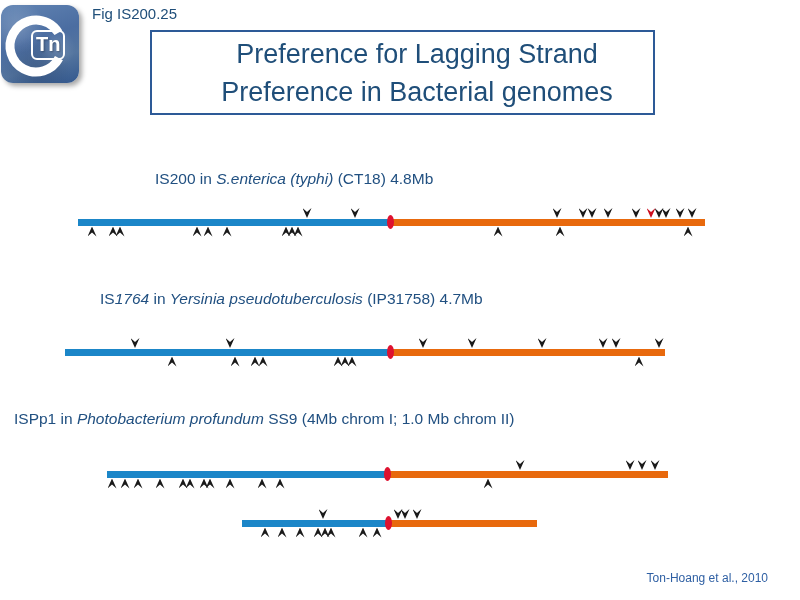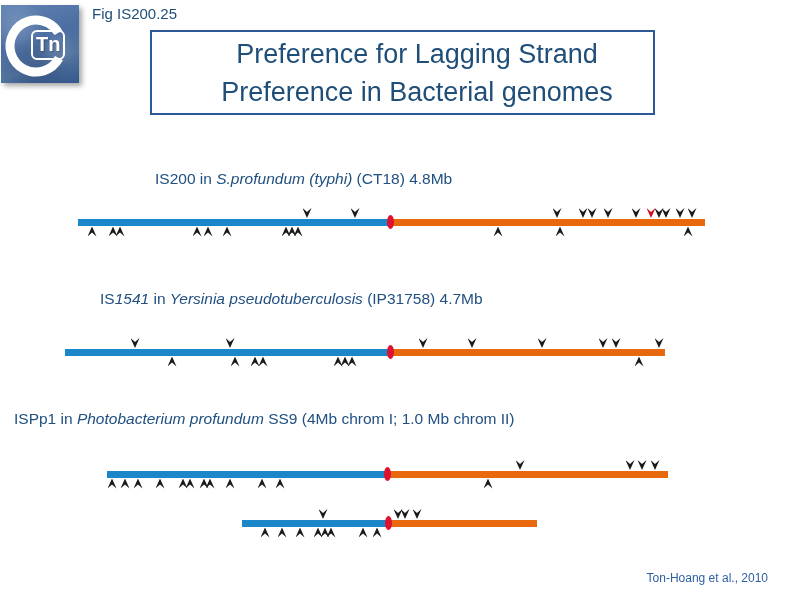--- a/index.html
+++ b/index.html
@@ -2,21 +2,21 @@
 <html style="--leading-strand: #1B86C8; --lagging-strand: #E8690D; --origin-red: #DE1230; --marker-black: #1A1A1A; --marker-red: #CC0E1F; --text-blue: #1F4E79; --label-blue: #215081; --citation-blue: #2E5FA3; --title-border: #2D5A97;"><head>
 <meta charset="utf-8">
 <style>
   html,body{margin:0;padding:0;background:#888;}
   #slide{
     position:relative;width:800px;height:600px;background:#ffffff;overflow:hidden;
     font-family:"Liberation Sans","DejaVu Sans",sans-serif;
   }
   
   #logo{
-    position:absolute;left:1px;top:5px;width:78px;height:78px;border-radius:0;
+    position:absolute;left:1px;top:5px;width:78px;height:78px;border-radius:12px;
     background:
       radial-gradient(circle at 22% 28%, rgba(255,255,255,.18), transparent 32%),
       radial-gradient(circle at 72% 55%, rgba(255,255,255,.14), transparent 26%),
       radial-gradient(circle at 45% 85%, rgba(10,30,70,.25), transparent 45%),
       linear-gradient(160deg,#6285b4 0%,#4b6da1 45%,#54759f 70%,#33588e 100%);
     box-shadow:3px 3px 5px rgba(0,0,0,.35);
   }
   #logo svg{position:absolute;left:0;top:0;}
   .tn-box{
     position:absolute;left:30px;top:25px;color:#ffffff;font-size:20px;font-weight:bold;
@@ -57,21 +57,21 @@
   </div>
 
   <div class="fig-label">Fig IS200.25</div>
 
   <div class="title-box">
     <div class="title-line">Preference for Lagging Strand</div>
     <div class="title-line">Preference in Bacterial genomes</div>
   </div>
 
   <div id="genomes">
-      <div class="genome-label" style="left: 155px; top: 170px;"><span>IS200 in </span><i>S.profundum (typhi)</i><span> (CT18) 4.8Mb</span></div>
+      <div class="genome-label" style="left: 155px; top: 170px;"><span>IS200 in </span><i>S.enterica (typhi)</i><span> (CT18) 4.8Mb</span></div>
       <div class="bar-seg leading" style="left: 78px; top: 218.5px; width: 312px;"></div>
       <div class="bar-seg lagging" style="left: 390px; top: 218.5px; width: 315px;"></div>
       <div class="origin-dot" style="left: 386.5px; top: 215px;"></div>
       <div class="mk down" style="left: 302.5px; top: 208px;"></div>
       <div class="mk down" style="left: 350.5px; top: 208px;"></div>
       <div class="mk down" style="left: 552.5px; top: 208px;"></div>
       <div class="mk down" style="left: 578.5px; top: 208px;"></div>
       <div class="mk down" style="left: 587.5px; top: 208px;"></div>
       <div class="mk down" style="left: 603.5px; top: 208px;"></div>
       <div class="mk down" style="left: 631.5px; top: 208px;"></div>
@@ -85,21 +85,21 @@
       <div class="mk up" style="left: 115.5px; top: 226.5px;"></div>
       <div class="mk up" style="left: 192.5px; top: 226.5px;"></div>
       <div class="mk up" style="left: 203.5px; top: 226.5px;"></div>
       <div class="mk up" style="left: 222.5px; top: 226.5px;"></div>
       <div class="mk up" style="left: 281.5px; top: 226.5px;"></div>
       <div class="mk up" style="left: 287.5px; top: 226.5px;"></div>
       <div class="mk up" style="left: 293.5px; top: 226.5px;"></div>
       <div class="mk up" style="left: 493.5px; top: 226.5px;"></div>
       <div class="mk up" style="left: 555.5px; top: 226.5px;"></div>
       <div class="mk up" style="left: 683.5px; top: 226.5px;"></div>
-      <div class="genome-label" style="left: 100px; top: 290px;"><span>IS</span><i>1541</i><span> in </span><i>Yersinia pseudotuberculosis</i><span> (IP31758) 4.7Mb</span></div>
+      <div class="genome-label" style="left: 100px; top: 290px;"><span>IS</span><i>1764</i><span> in </span><i>Yersinia pseudotuberculosis</i><span> (IP31758) 4.7Mb</span></div>
       <div class="bar-seg leading" style="left: 65px; top: 348.5px; width: 325px;"></div>
       <div class="bar-seg lagging" style="left: 390px; top: 348.5px; width: 275px;"></div>
       <div class="origin-dot" style="left: 386.5px; top: 345px;"></div>
       <div class="mk down" style="left: 130.5px; top: 338px;"></div>
       <div class="mk down" style="left: 225.5px; top: 338px;"></div>
       <div class="mk down" style="left: 418.5px; top: 338px;"></div>
       <div class="mk down" style="left: 467.5px; top: 338px;"></div>
       <div class="mk down" style="left: 537.5px; top: 338px;"></div>
       <div class="mk down" style="left: 598.5px; top: 338px;"></div>
       <div class="mk down" style="left: 611.5px; top: 338px;"></div>

